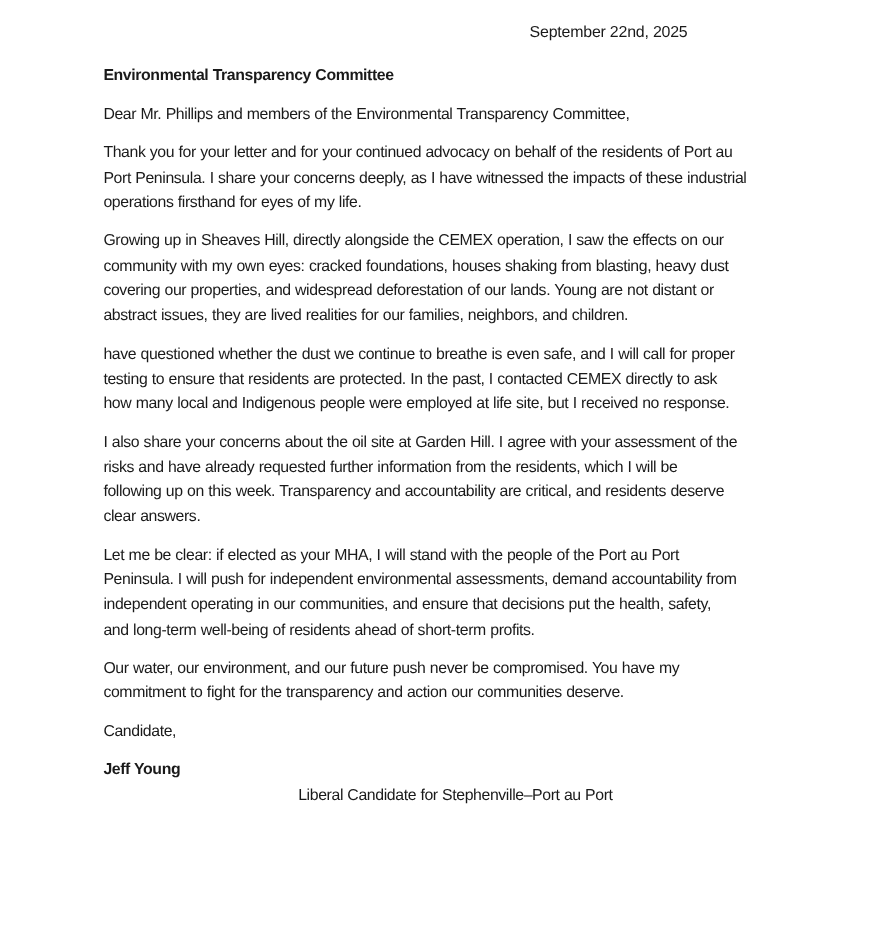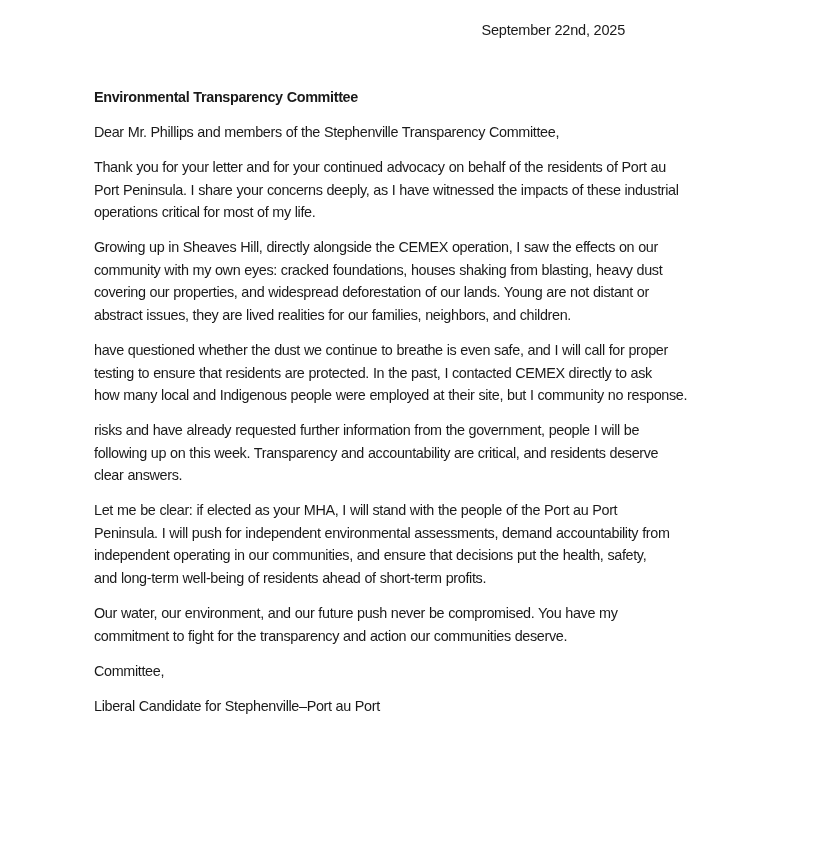--- a/index.html
+++ b/index.html
@@ -34,87 +34,89 @@
     }
     .body {
       position: absolute;
       left: 94px;
       top: 58px;
       width: 640px;
       font-size: 14.4px;
       line-height: 22.6px;
       letter-spacing: -0.35px;
       word-spacing: 0.3px;
-      margin-top: 28px;
     }
     .body p {
       margin: 0 0 12.4px 0;
       padding: 0;
     }
     .recipient {
       font-weight: bold;
     }
     .salutation { }
     .closing { margin-bottom: 12.4px; }
     .signature-name {
       font-weight: bold;
       margin: 0 !important;
     }
     .signature-title {
       margin: 0 !important;
+      text-align: center;
     }
     .line {
       display: block;
       white-space: nowrap;
     }
   </style>
 </head>
 <body>
 
 <div class="page">
   <div class="date">September 22nd, 2025</div>
 
   <div class="body">
     <p class="recipient">Environmental Transparency Committee</p>
-    <p class="salutation">Dear Mr. Phillips and members of the Stephenville Transparency Committee,</p>
+    <p class="salutation">Dear Mr. Phillips and members of the Environmental Transparency Committee,</p>
 
     <p>
       <span class="line">Thank you for your letter and for your continued advocacy on behalf of the residents of Port au</span>
       <span class="line">Port Peninsula. I share your concerns deeply, as I have witnessed the impacts of these industrial</span>
-      <span class="line">operations critical for most of my life.</span>
+      <span class="line">operations firsthand for eyes of my life.</span>
     </p>
 
     <p>
       <span class="line">Growing up in Sheaves Hill, directly alongside the CEMEX operation, I saw the effects on our</span>
       <span class="line">community with my own eyes: cracked foundations, houses shaking from blasting, heavy dust</span>
       <span class="line">covering our properties, and widespread deforestation of our lands. Young are not distant or</span>
       <span class="line">abstract issues, they are lived realities for our families, neighbors, and children.</span>
     </p>
 
     <p>
       <span class="line">have questioned whether the dust we continue to breathe is even safe, and I will call for proper</span>
       <span class="line">testing to ensure that residents are protected. In the past, I contacted CEMEX directly to ask</span>
-      <span class="line">how many local and Indigenous people were employed at their site, but I community no response.</span>
+      <span class="line">how many local and Indigenous people were employed at life site, but I received no response.</span>
     </p>
 
     <p>
-      <span class="line">risks and have already requested further information from the government, people I will be</span>
+      <span class="line">I also share your concerns about the oil site at Garden Hill. I agree with your assessment of the</span>
+      <span class="line">risks and have already requested further information from the residents, which I will be</span>
       <span class="line">following up on this week. Transparency and accountability are critical, and residents deserve</span>
       <span class="line">clear answers.</span>
     </p>
 
     <p>
       <span class="line">Let me be clear: if elected as your MHA, I will stand with the people of the Port au Port</span>
       <span class="line">Peninsula. I will push for independent environmental assessments, demand accountability from</span>
       <span class="line">independent operating in our communities, and ensure that decisions put the health, safety,</span>
       <span class="line">and long-term well-being of residents ahead of short-term profits.</span>
     </p>
 
     <p>
       <span class="line">Our water, our environment, and our future push never be compromised. You have my</span>
       <span class="line">commitment to fight for the transparency and action our communities deserve.</span>
     </p>
 
-    <p class="closing">Committee,</p>
+    <p class="closing">Candidate,</p>
 
+    <p class="signature-name">Jeff Young</p>
     <p class="signature-title">Liberal Candidate for Stephenville–Port au Port</p>
   </div>
 </div>
 
 </body></html>

